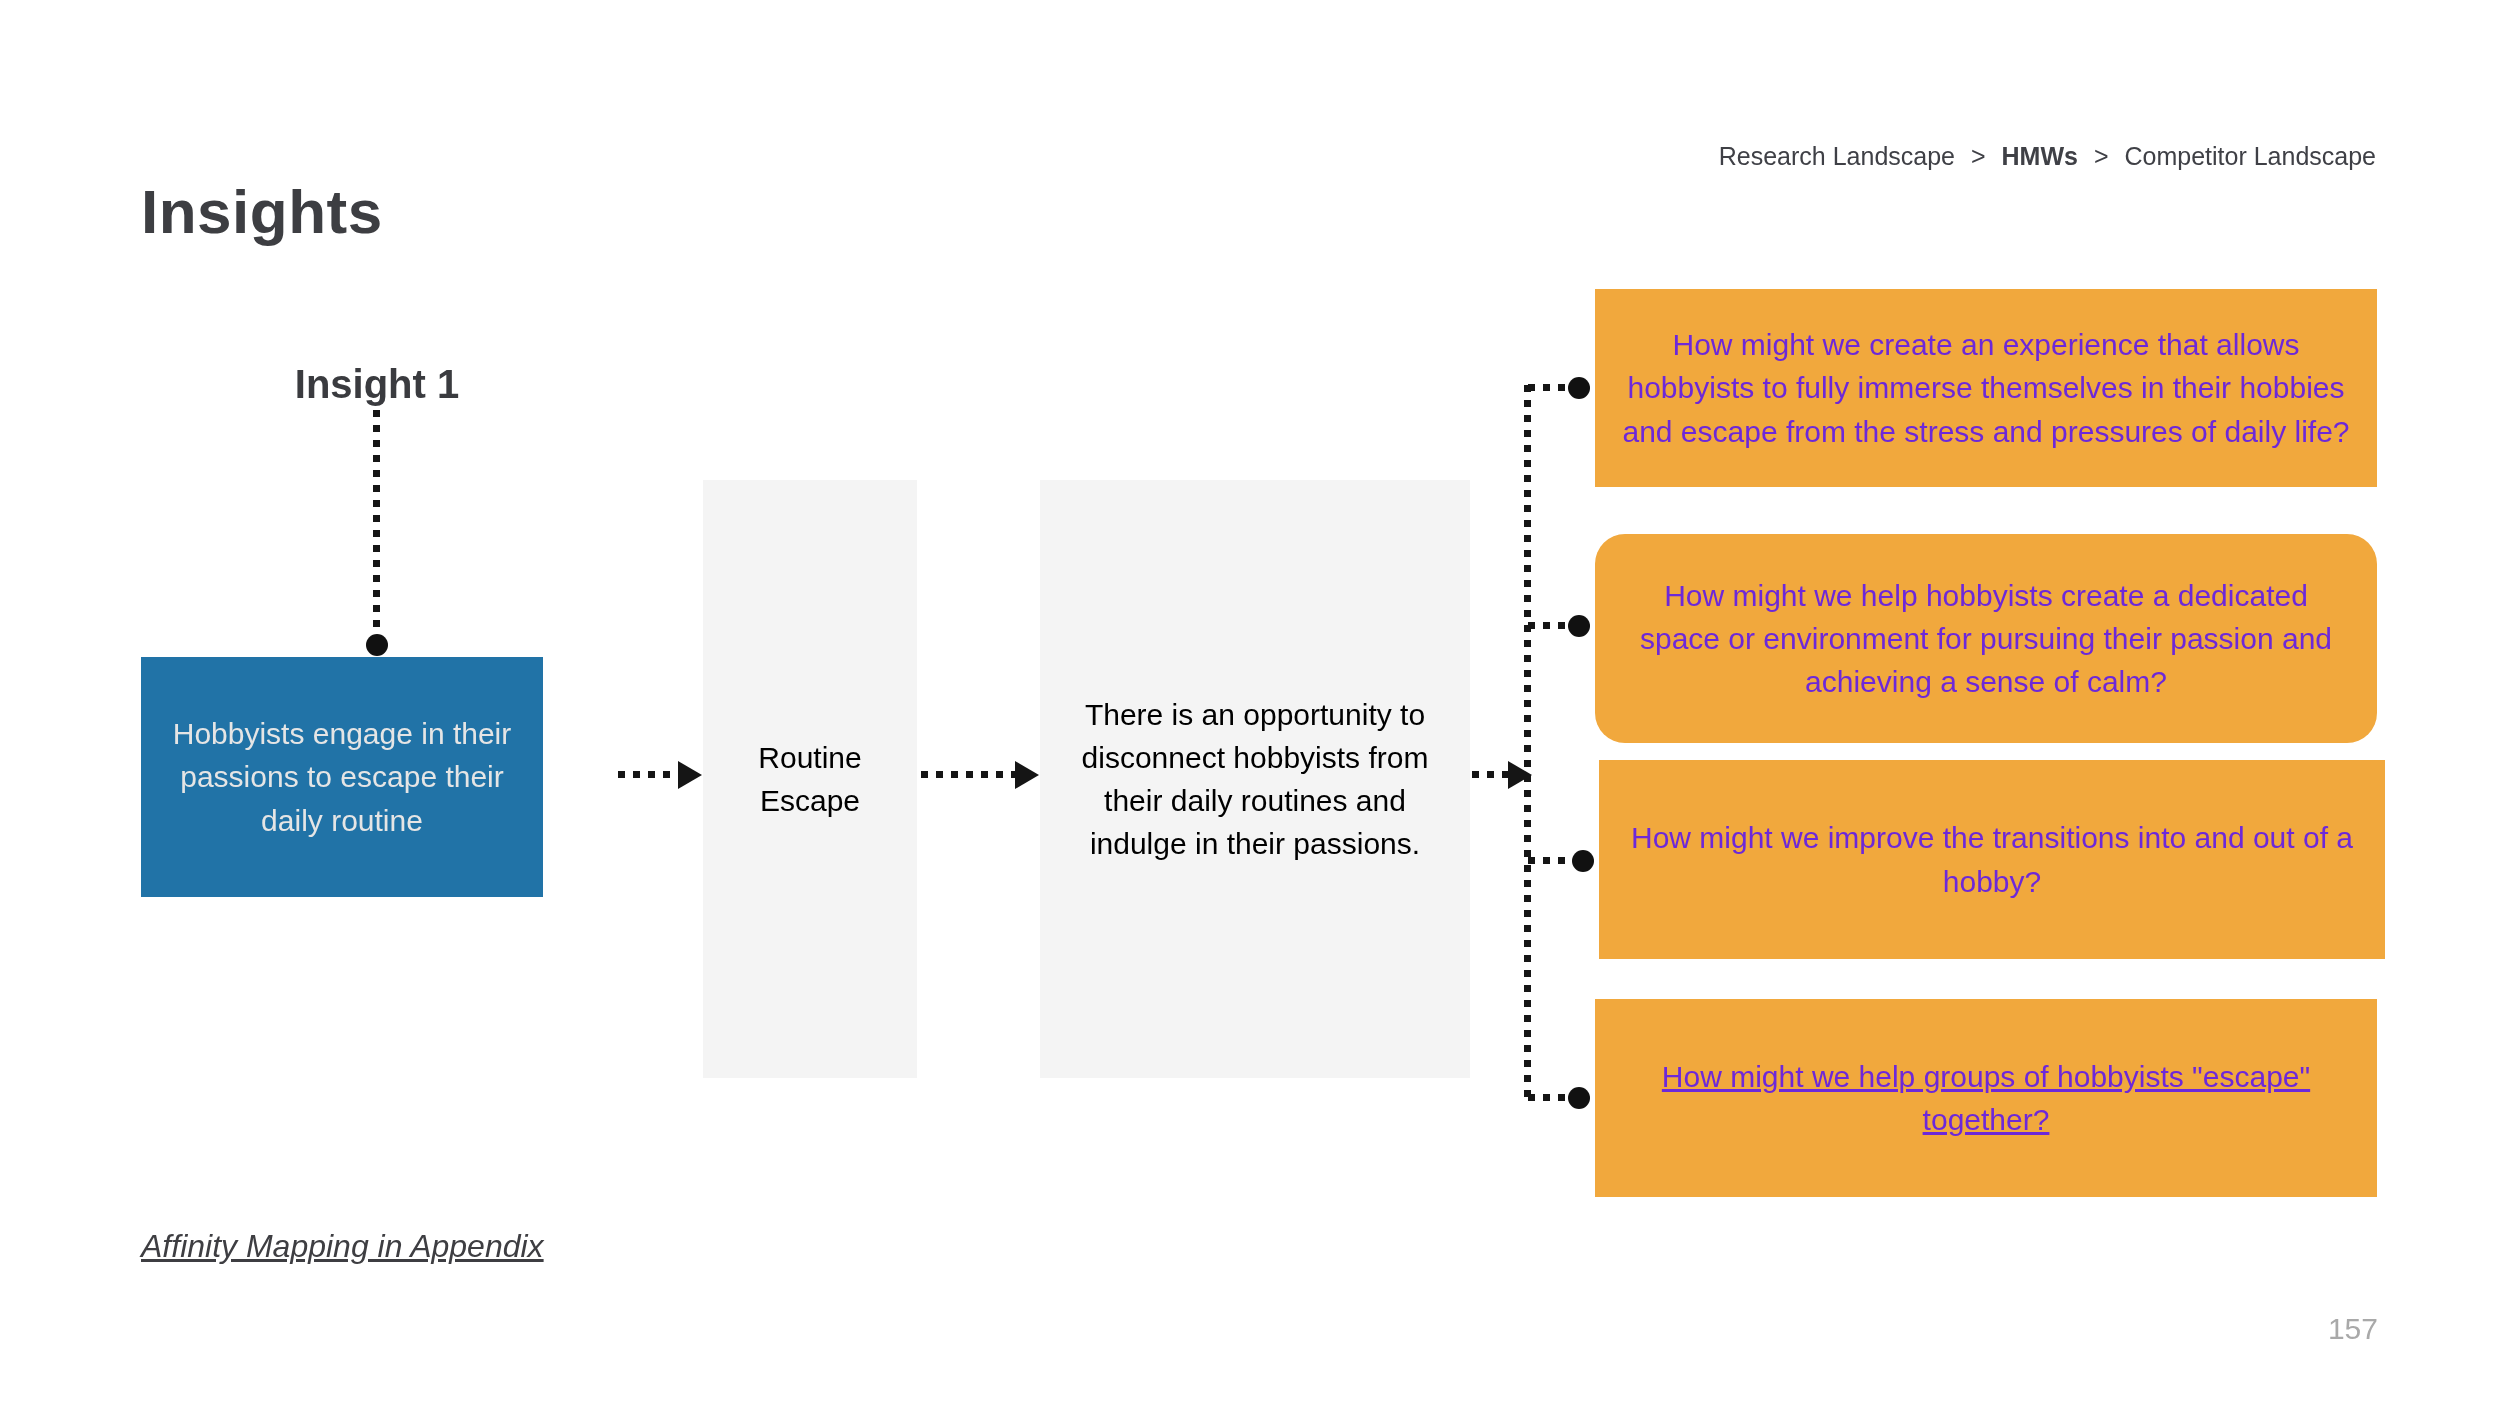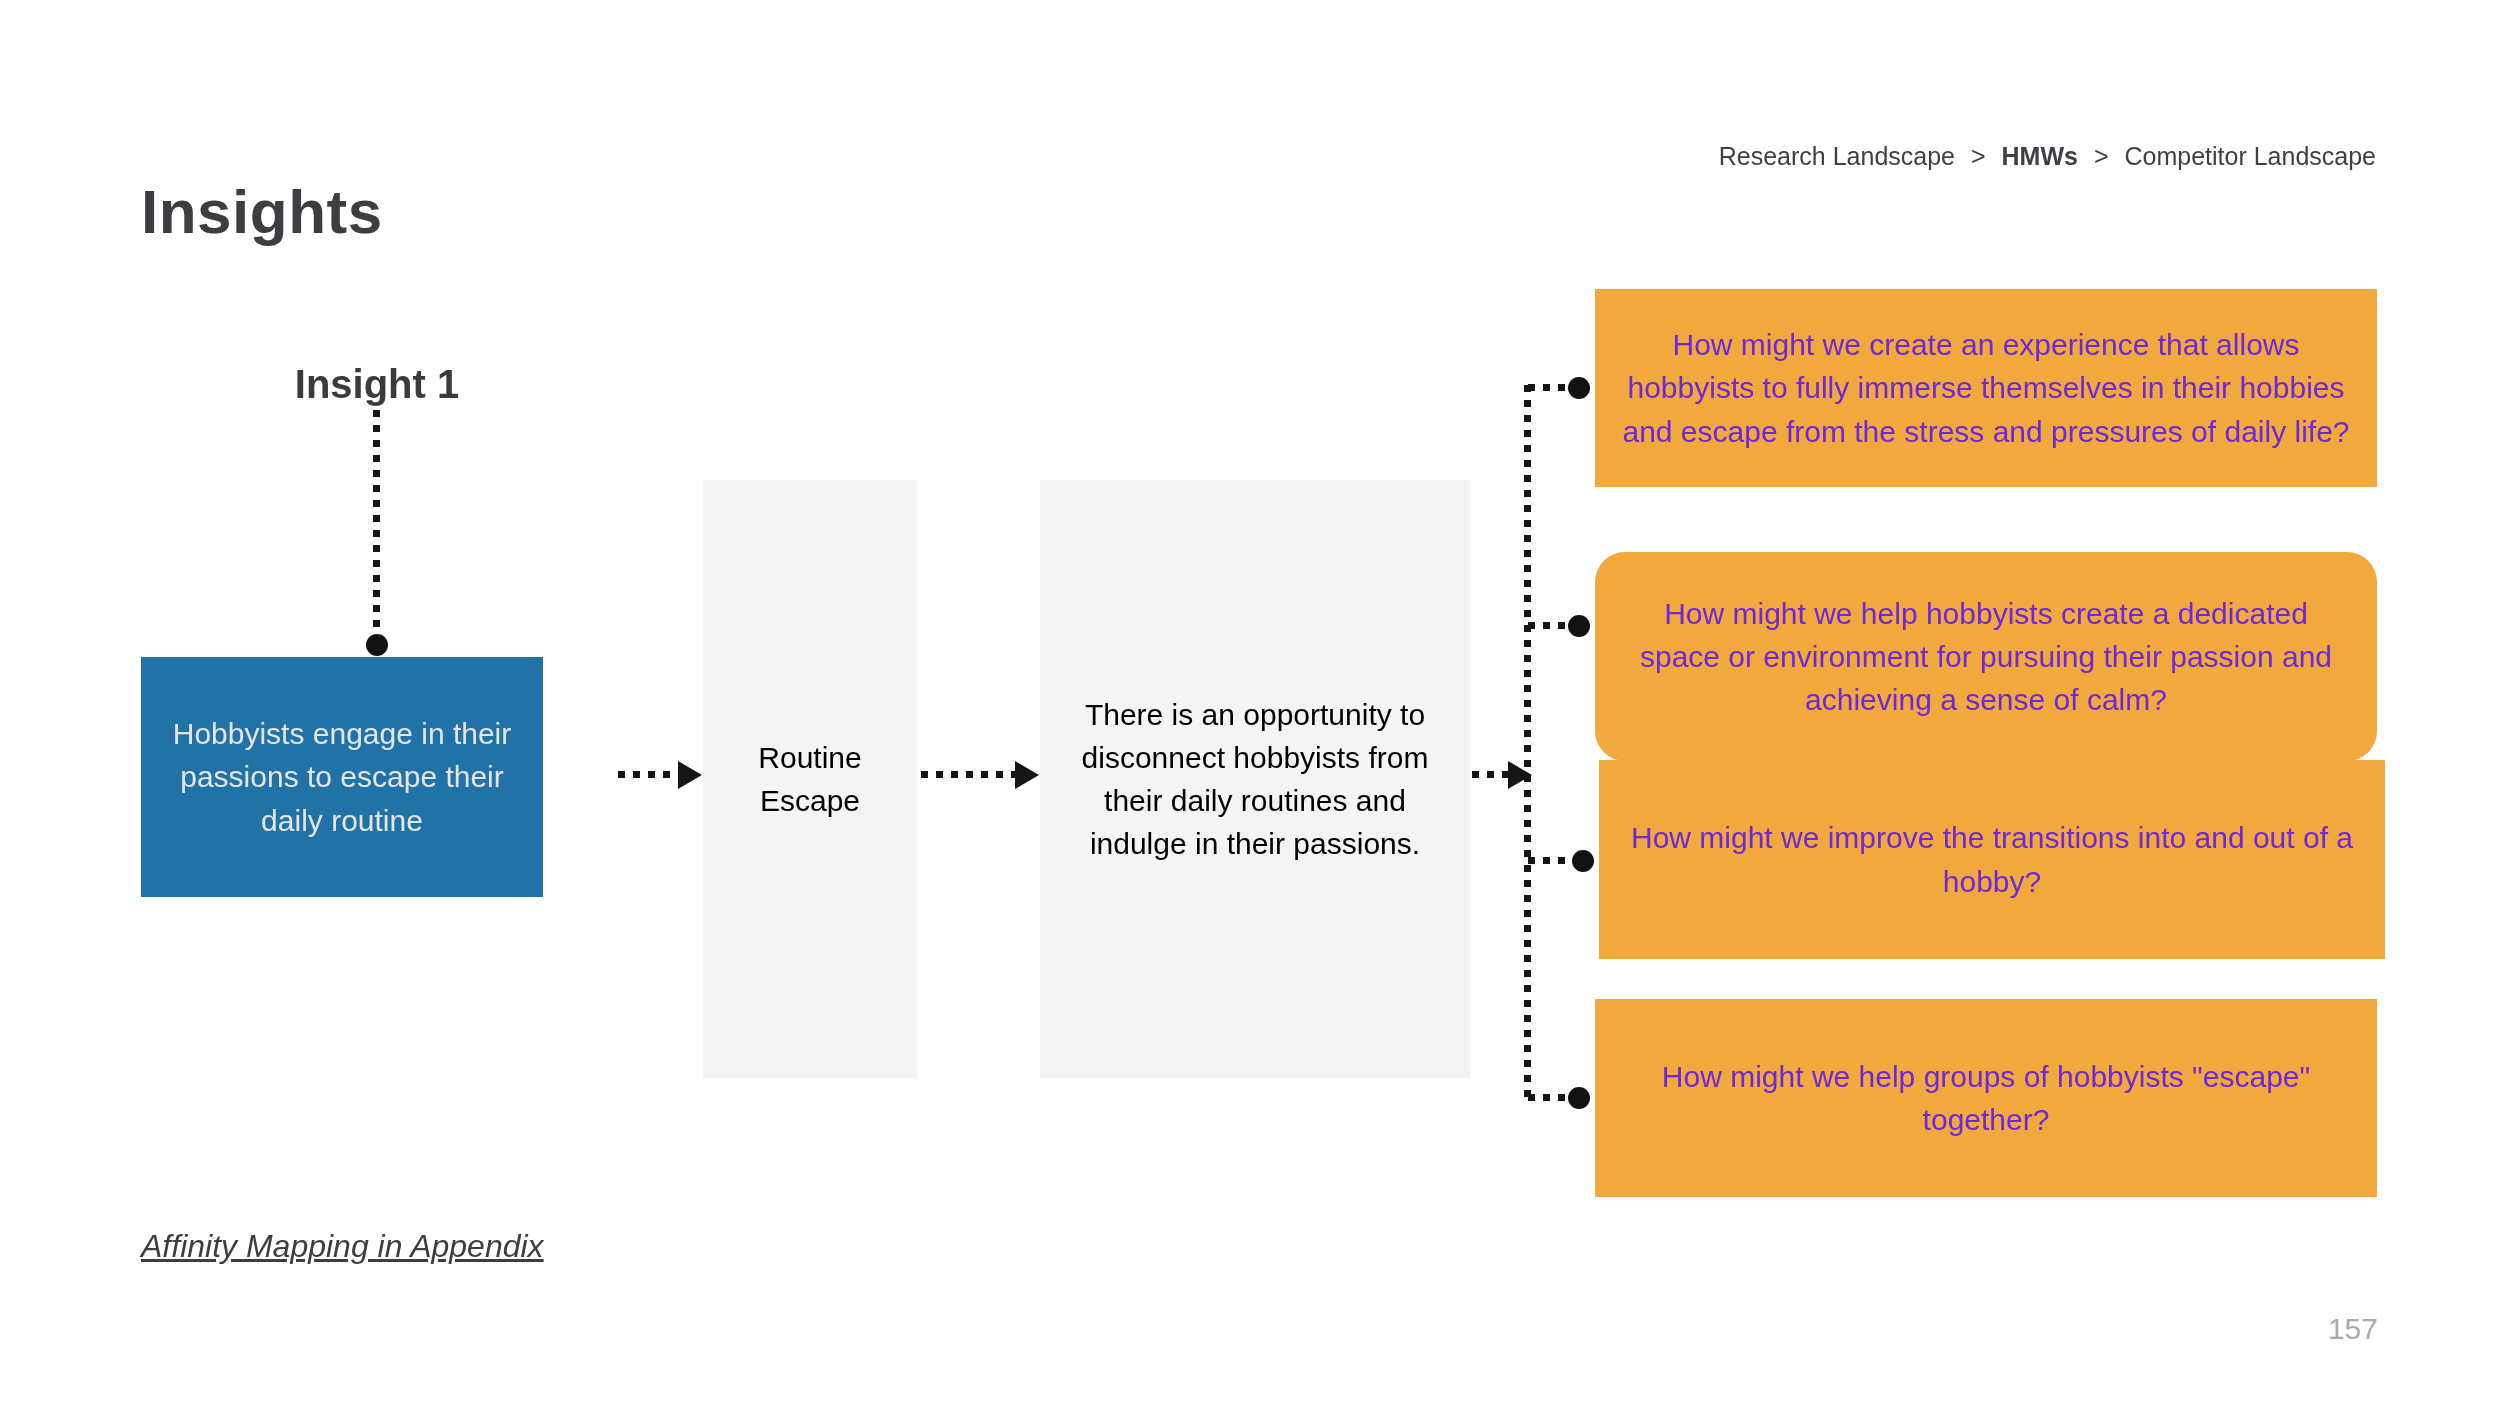--- a/index.html
+++ b/index.html
@@ -70,23 +70,23 @@
   .theme-box   { left: 703px;  top: 480px; width: 214px; height: 598px; padding: 0 20px; }
   .opp-box     { left: 1040px; top: 480px; width: 430px; height: 598px; padding: 0 26px; }
   .hmw {
     background: #f1a83d;
     color: #6d28d9;
     font-size: 30px;
     line-height: 1.44;
     padding: 0 26px;
   }
   .hmw-1 { left: 1595px; top: 289px;  width: 782px; height: 198px; }
-  .hmw-2 { left: 1595px; top: 552px;  width: 782px; height: 209px; border-radius: 30px; }
+  .hmw-2 { left: 1595px; top: 534px;  width: 782px; height: 209px; border-radius: 30px; }
   .hmw-3 { left: 1599px; top: 760px;  width: 786px; height: 199px; }
-  .hmw-4 { left: 1595px; top: 999px;  width: 782px; height: 198px; }
+  .hmw-4 { left: 1595px; top: 999px;  width: 782px; height: 198px; text-decoration: underline; }
 
   
   .dh {
     position: absolute;
     height: 7px;
     background-image: repeating-linear-gradient(to right, #151515 0 7px, transparent 7px 15px);
   }
   .dv {
     position: absolute;
     width: 7px;

